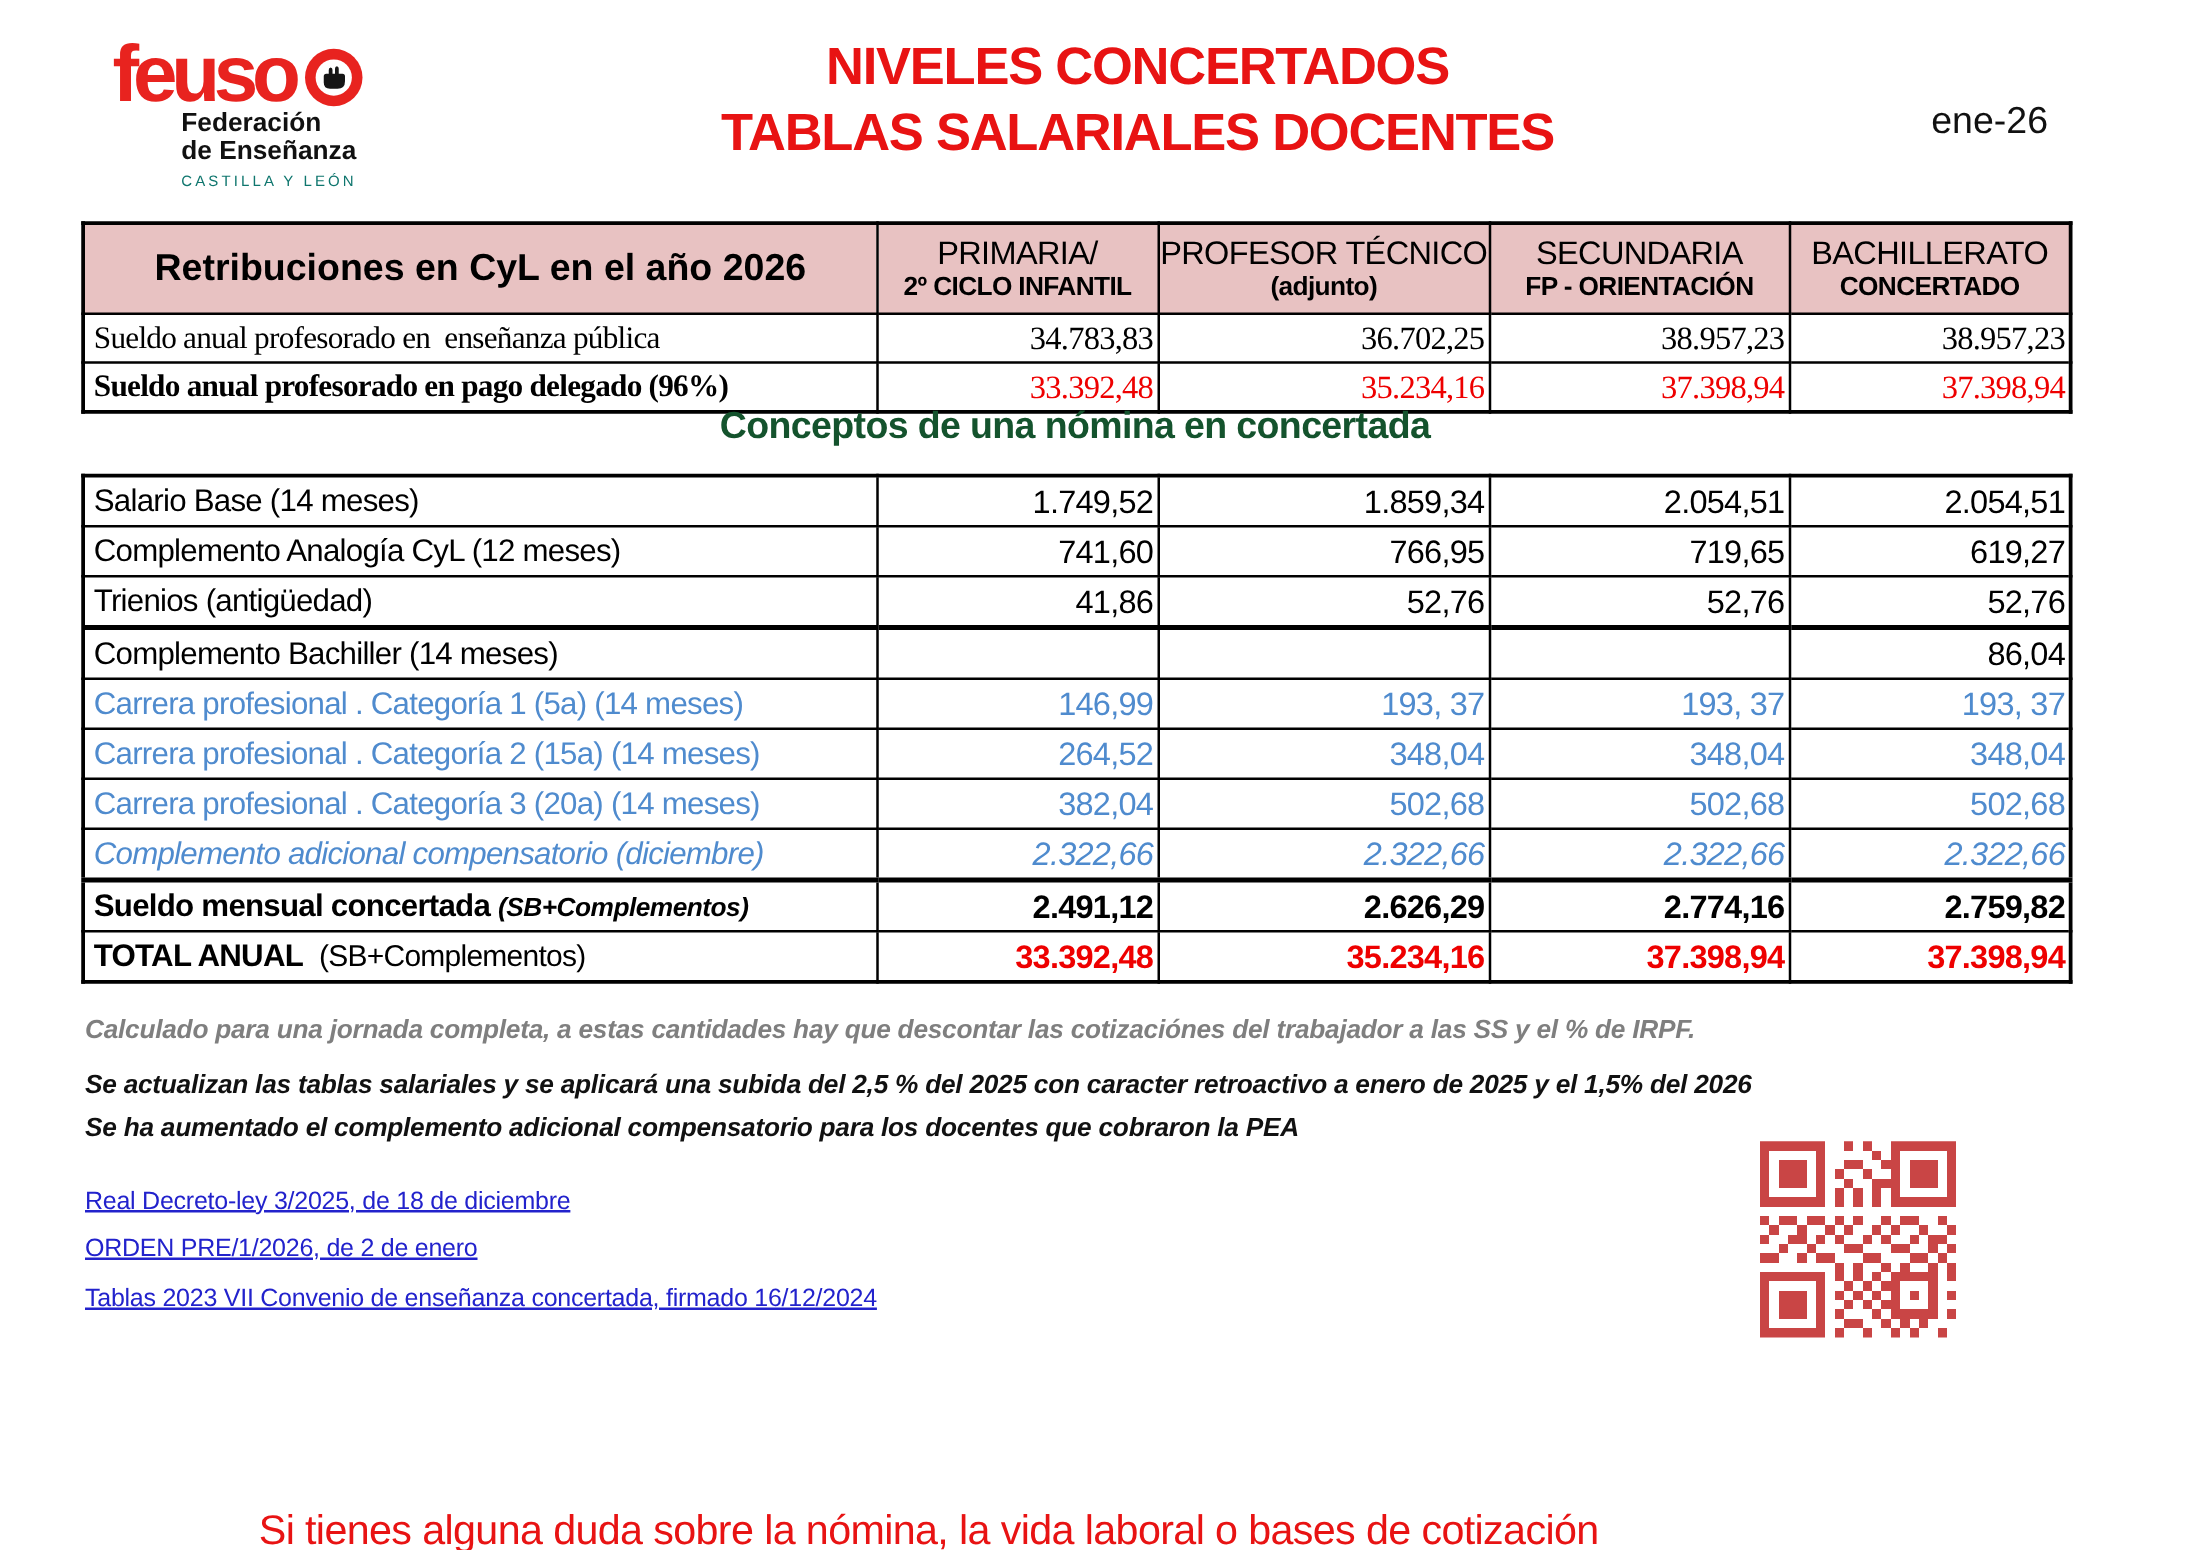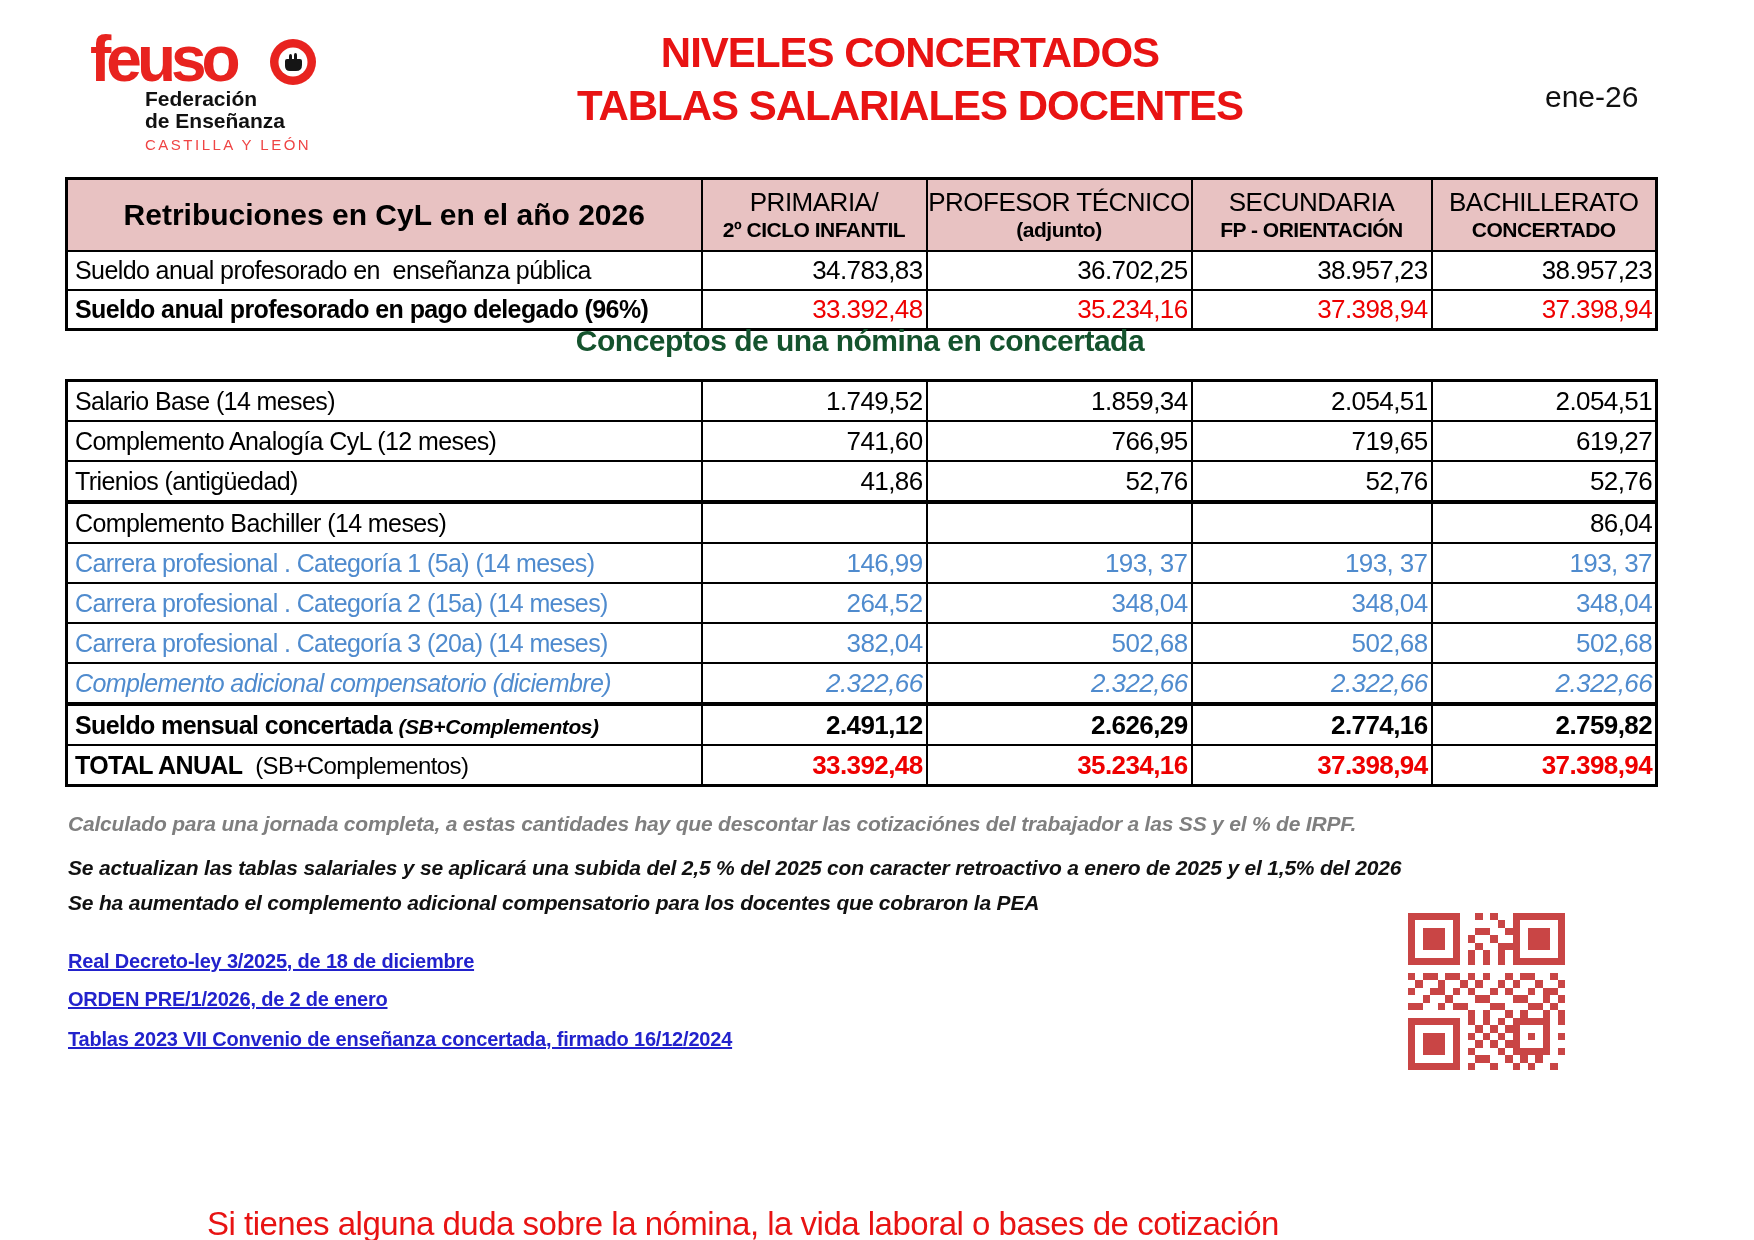--- a/index.html
+++ b/index.html
@@ -6,39 +6,39 @@
   .page{position:relative;width:1754px;height:1240px;background:#fff;overflow:hidden;
         font-family:"Liberation Sans",sans-serif;color:#000;border-radius:18px;}
 
   
   .logo{position:absolute;left:90px;top:30px;}
   .brand{position:relative;display:inline-block;font-size:64px;font-weight:bold;
          letter-spacing:-5px;color:#e8231f;line-height:58px;font-family:"Liberation Sans",sans-serif;}
   .fist{position:absolute;right:-6px;top:8px;width:48px;height:48px;}
   .logo-sub{margin-left:55px;line-height:22px;}
   .logo-sub1,.logo-sub2{font-size:21px;font-weight:bold;color:#111;}
-  .logo-sub3{font-size:15px;color:#ef4444;letter-spacing:2.5px;margin-top:2px;}
+  .logo-sub3{font-size:12px;color:#0f766e;letter-spacing:2.5px;margin-top:2px;}
 
   
   .title{position:absolute;left:310px;top:26px;width:1200px;text-align:center;
          color:#e81313;font-weight:bold;font-size:42px;line-height:53px;letter-spacing:-1px;}
   .date{position:absolute;left:1545px;top:80px;width:120px;font-size:30px;color:#111;}
 
   
   table{border-collapse:collapse;table-layout:fixed;position:absolute;left:65px;width:1590px;
         font-family:"Liberation Sans",sans-serif;margin-top:14px;}
   .t1{top:163px;}
   .t2{top:365px;}
   table{border:3px solid #000;}
   th,td{border:2px solid #000;overflow:hidden;vertical-align:middle;padding:0;}
   .t1 th{background:#e8c2c2;height:70px;}
   .lblh{font-size:30px;font-weight:bold;text-align:center;}
   .h1{font-size:26px;font-weight:normal;line-height:30px;text-align:center;letter-spacing:-0.5px;}
   .h2{font-size:21px;font-weight:bold;line-height:26px;text-align:center;letter-spacing:-0.5px;}
-  .t1 tbody td{height:37px;}
+  .t1 tbody td{height:37px;font-family:Liberation Serif, serif;}
   .t2 td{height:38px;}
   td.lbl{font-size:25px;text-align:left;padding-left:7px;letter-spacing:-0.6px;white-space:pre;}
   td.num{font-size:26px;text-align:right;padding-right:3px;letter-spacing:-0.6px;}
   tr.delegado td.lbl{font-weight:bold;}
   tr.delegado td.num{color:#ee0000;}
   tr.blue td{color:#4f8bce;}
   tr.blue-italic td{color:#4f8bce;font-style:italic;}
   tr.thick-top td{border-top:4px solid #000;}
   tr.mensual td{font-weight:bold;}
   tr.mensual .sfx-i{font-style:italic;font-size:21px;font-weight:bold;letter-spacing:-0.4px;}
@@ -52,21 +52,21 @@
   
   .note{position:absolute;left:68px;width:1500px;font-size:21px;font-weight:bold;font-style:italic;
         letter-spacing:-0.2px;color:#111;}
   .note-gray{color:#7f7f7f;}
   .n1{top:812px;}
   .n2{top:856px;}
   .n3{top:891px;}
 
   
   .link{position:absolute;left:68px;font-size:20px;color:#2222cc;text-decoration:underline;
-        font-weight:bold;letter-spacing:-0.2px;}
+        font-weight:normal;letter-spacing:-0.2px;}
   .lk1{top:950px;}
   .lk2{top:988px;}
   .lk3{top:1028px;}
 
   
   .qr{position:absolute;left:1408px;top:913px;width:157px;height:157px;}
 
   
   .footer{position:absolute;left:207px;top:1104px;width:1400px;color:#e81313;
           font-size:33px;line-height:48px;letter-spacing:-0.5px;white-space:pre-wrap;}

